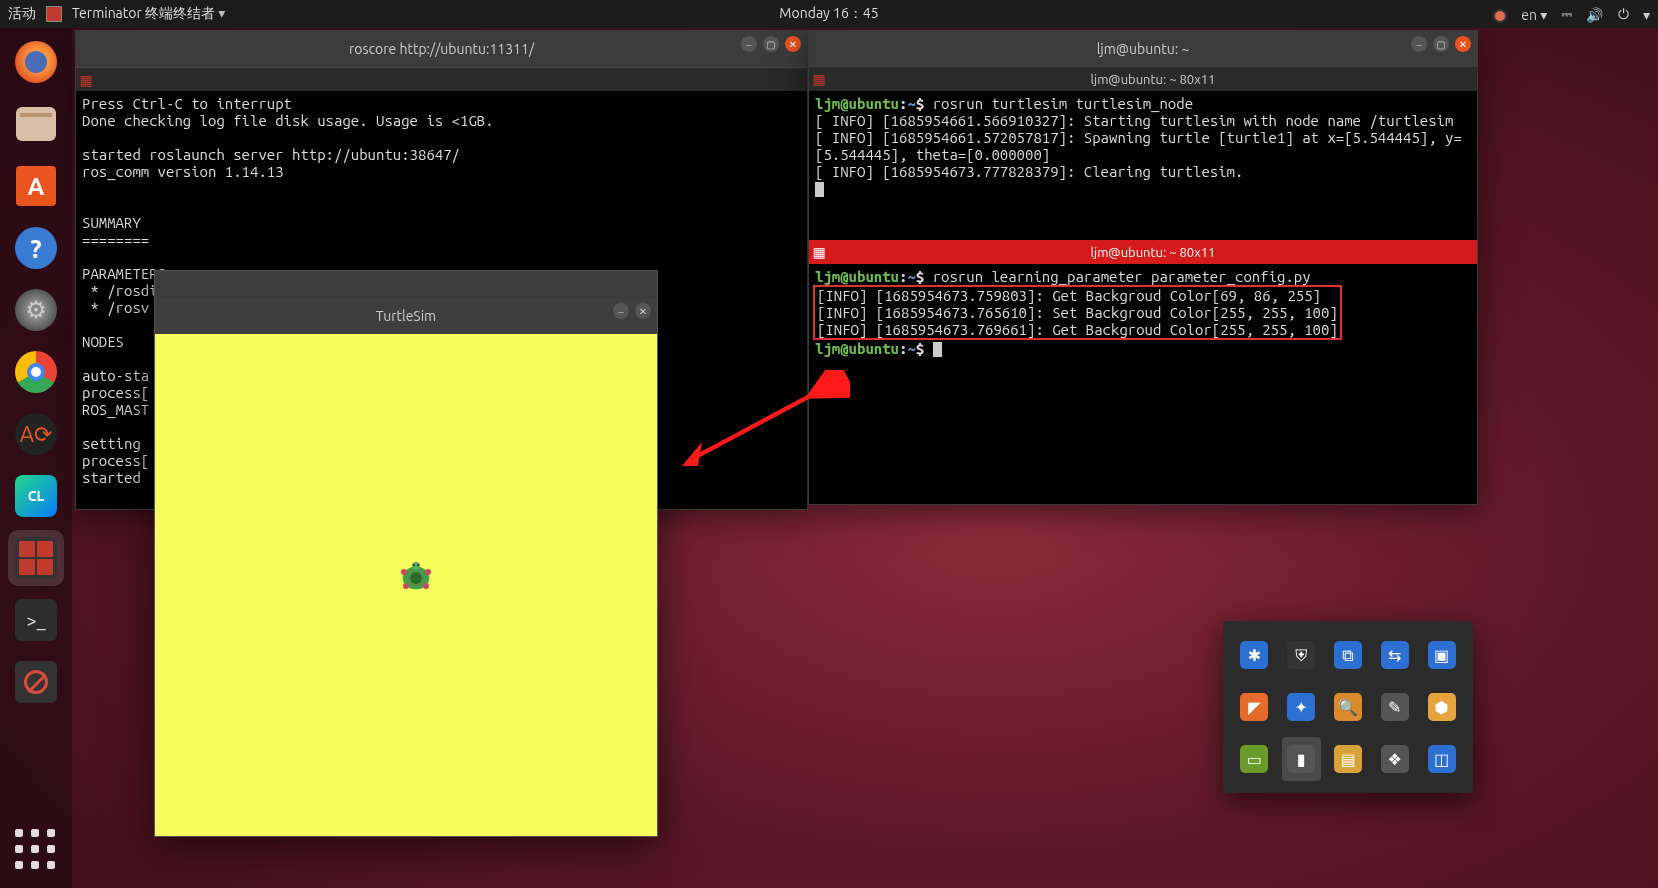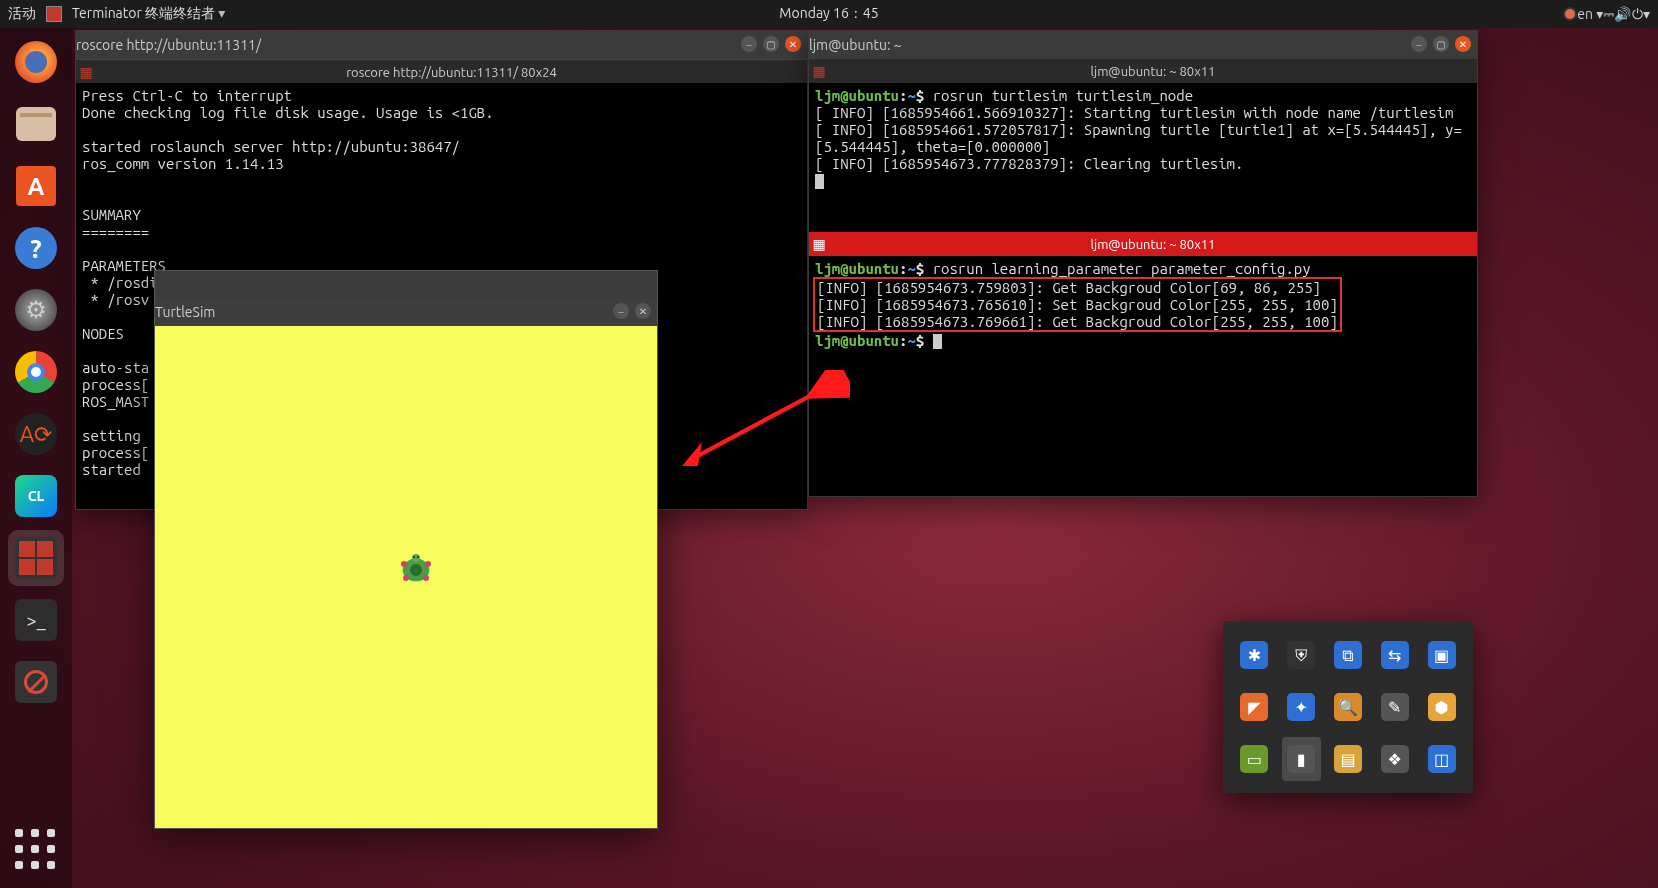--- a/index.html
+++ b/index.html
@@ -9,21 +9,21 @@
     background: radial-gradient(ellipse at 60% 60%, #8a2a3a 0%, #5a1626 45%, #3a0c1a 100%);
     position: relative; overflow: hidden; font-size: 14px; color: #eee;
   }
   
   .topbar { position:absolute; top:0; left:0; right:0; height:28px;
     background:#1c1c1c; color:#ddd; display:flex; align-items:center; padding:0 8px; z-index:50;}
   .topbar .tb-left { display:flex; align-items:center; gap:10px;}
   .topbar .tb-appicon { width:16px; height:16px; background:#c0392b; border:1px solid #888;}
   .topbar .tb-drop::after{content:" ▾"; color:#bbb;}
   .topbar .tb-center{position:absolute; left:50%; transform:translateX(-50%);}
-  .topbar .tb-right{margin-left:auto; display:flex; align-items:center;}
+  .topbar .tb-right{margin-left:auto; display:flex; gap:14px; align-items:flex-end;}
   .status-dot{width:14px;height:14px;border-radius:50%;background:#e06c4b;border:2px solid #333;}
   .sys-ic{color:#ccc; font-size:14px;}
 
   
   .dock{position:absolute; left:0; top:28px; bottom:0; width:72px;
     background:rgba(25,10,15,.55); padding-top:6px; z-index:40;
     display:flex; flex-direction:column; align-items:center; gap:6px;}
   .dock-item{width:56px;height:56px;border-radius:10px;display:flex;align-items:center;justify-content:center;font-size:24px;}
   .dock-item.active{background:rgba(255,255,255,.14);}
   .dock-apps{position:absolute;bottom:10px;width:56px;height:56px;display:grid;grid-template-columns:repeat(3,10px);grid-template-rows:repeat(3,10px);gap:6px;justify-content:center;align-content:center;}
@@ -41,21 +41,21 @@
   .ic-clion{width:42px;height:42px;border-radius:8px;background:linear-gradient(135deg,#21d789,#087cfa);color:#fff;font-weight:bold;display:flex;align-items:center;justify-content:center;font-size:14px;}
   .ic-terminator{width:42px;height:42px;border-radius:6px;background:#333;display:grid;grid-template-columns:1fr 1fr;grid-template-rows:1fr 1fr;gap:2px;padding:4px;}
   .ic-terminator span{background:#c0392b;}
   .ic-term{width:42px;height:42px;border-radius:6px;background:#2d2d2d;color:#ddd;display:flex;align-items:center;justify-content:center;font-size:18px;}
   .ic-block{width:42px;height:42px;border-radius:6px;background:#333;display:flex;align-items:center;justify-content:center;}
   .ic-block span{width:24px;height:24px;border-radius:50%;border:3px solid #d94b3a;position:relative;}
   .ic-block span::after{content:"";position:absolute;top:9px;left:-2px;width:24px;height:3px;background:#d94b3a;transform:rotate(-45deg);}
 
   
   .win{position:absolute;background:#000;border:1px solid #3a3a3a;box-shadow:0 6px 30px rgba(0,0,0,.5);}
-  .win-titlebar{height:28px;background:#3b3b3b;color:#ccc;display:flex;align-items:center;justify-content:flex-start;position:relative;font-size:14px;}
+  .win-titlebar{height:36px;background:#3b3b3b;color:#ccc;display:flex;align-items:center;justify-content:center;position:relative;font-size:14px;}
   .win-ctrl{position:absolute;right:6px;top:5px;display:flex;gap:6px;}
   .win-ctrl span{width:16px;height:16px;border-radius:50%;background:#555;display:flex;align-items:center;justify-content:center;font-size:10px;color:#ccc;}
   .win-ctrl .close{background:#e95420;color:#fff;}
   .t-left{position:absolute;left:75px;top:30px;width:733px;}
   .t-left .tab-row{height:24px;background:#2a2a2a;color:#ccc;display:flex;align-items:center;border-top:1px solid #444;}
   .t-left .tab-row .grid-ic{width:20px;text-align:center;color:#c0392b;}
   .t-left .tab-row .tab-title{flex:1;text-align:center;font-size:13px;}
   .term-body{background:#000;padding:4px 6px;font-family:"Ubuntu Mono","DejaVu Sans Mono",monospace;font-size:15px;line-height:17px;color:#ddd;white-space:pre;}
 
   .t-right{position:absolute;left:808px;top:30px;width:670px;border:1px solid #3a3a3a;box-shadow:0 6px 30px rgba(0,0,0,.5);}
@@ -166,21 +166,20 @@
   <div class="win-titlebar">
     <span>roscore http://ubuntu:11311/</span>
     <div class="win-ctrl">
       <span>–</span>
       <span>▢</span>
       <span class="close">✕</span>
     </div>
   </div>
   <div class="tab-row">
     <span class="grid-ic">▦</span>
-    <span class="tab-title">roscore http://ubuntu:11311/ 80x24</span>
   </div>
   <div class="term-body">Press Ctrl-C to interrupt
 Done checking log file disk usage. Usage is &lt;1GB.
 
 started roslaunch server http://ubuntu:38647/
 ros_comm version 1.14.13
 
 
 SUMMARY
 ========

